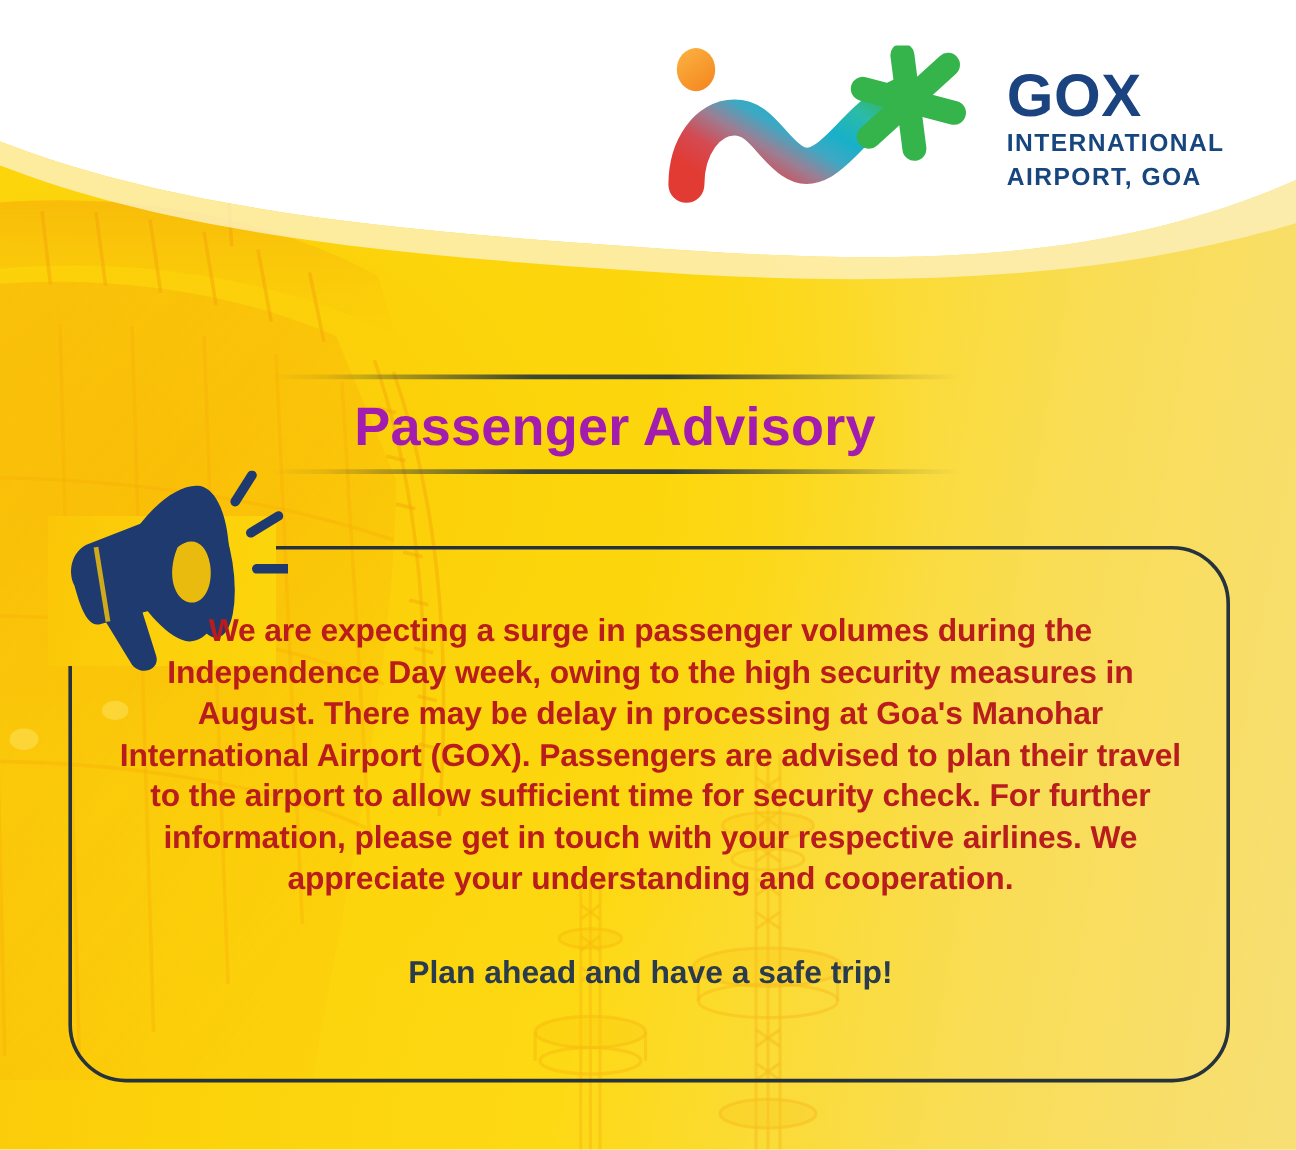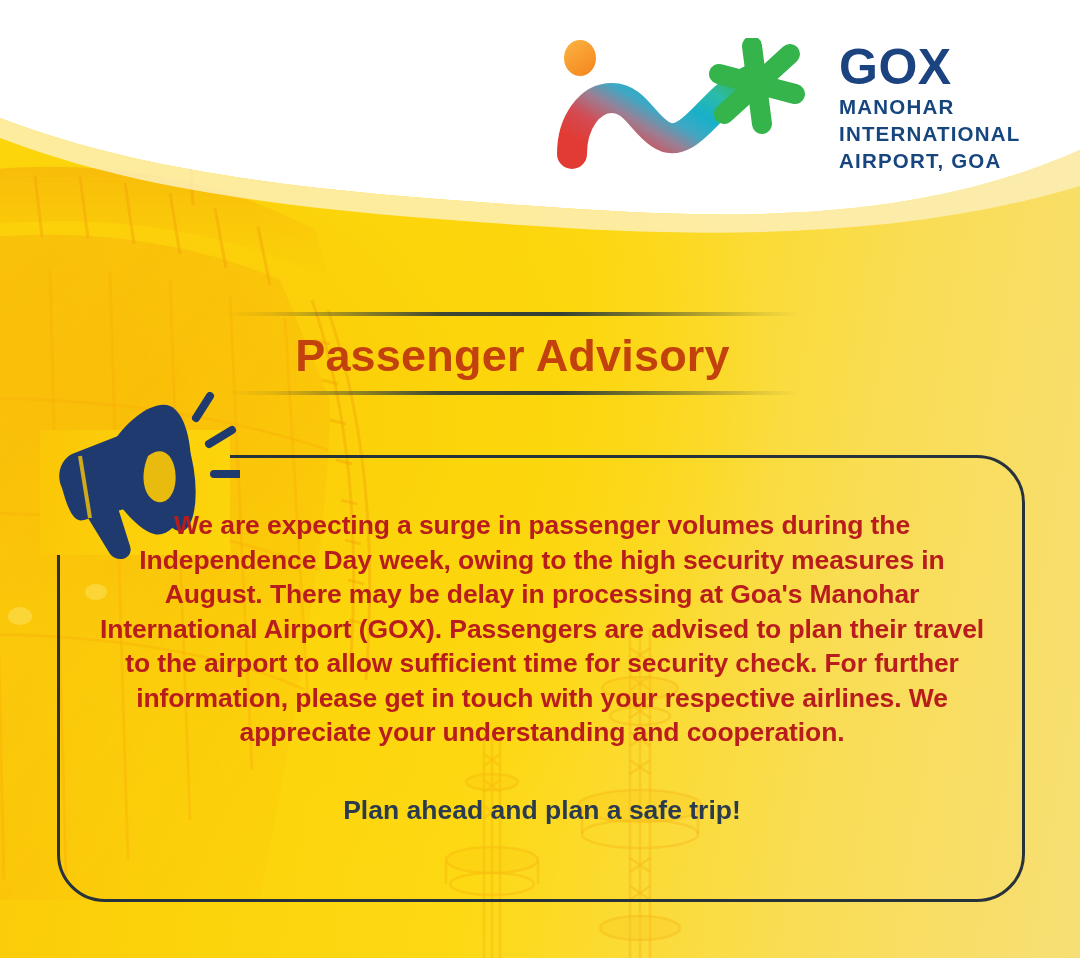--- a/index.html
+++ b/index.html
@@ -110,21 +110,21 @@
         rgba(30,48,60,.12) 92%,
         rgba(30,48,60,0) 100%);
     border-radius:3px;
   }
   .rule-top { margin-bottom:16px; }
   .rule-bottom { margin-top:12px; }
 
   .page-title {
     font-size:45px;
     font-weight:bold;
-    color:#c2410c;
+    color:#a21caf;
     letter-spacing:.2px;
     line-height:1.05;
   }
 
   
   .advisory-frame {
     position:absolute;
     left:57px; top:455px;
     width:968px; height:447px;
     border:3px solid #26323C;
@@ -341,21 +341,20 @@
 
         <g stroke="#34B44A" stroke-width="20" stroke-linecap="round">
           <line x1="196" y1="8" x2="206" y2="86"></line>
           <line x1="163" y1="36" x2="239" y2="56"></line>
           <line x1="168" y1="76" x2="234" y2="16"></line>
         </g>
       </svg>
     </div>
     <div class="brand-words">
       <div class="brand-gox">GOX</div>
-      <div class="brand-sub">MANOHAR</div>
       <div class="brand-sub">INTERNATIONAL</div>
       <div class="brand-sub">AIRPORT, GOA</div>
     </div>
   </div>
 
   <div class="title-block">
     <div class="rule rule-top"></div>
     <div class="page-title">Passenger Advisory</div>
     <div class="rule rule-bottom"></div>
   </div>
@@ -383,15 +382,15 @@
 
       <g stroke="#1F3A6E" stroke-width="8" stroke-linecap="round">
         <line x1="152" y1="26" x2="166" y2="4"></line>
         <line x1="165" y1="52" x2="188" y2="38"></line>
         <line x1="170" y1="82" x2="196" y2="82"></line>
       </g>
     </svg>
   </div>
 
   <div class="advisory-body">We are expecting a surge in passenger volumes during the Independence Day week, owing to the high security measures in August. There may be delay in processing at Goa's Manohar International Airport (GOX). Passengers are advised to plan their travel to the airport to allow sufficient time for security check. For further information, please get in touch with your respective airlines. We appreciate your understanding and cooperation.</div>
-  <div class="advisory-closing">Plan ahead and plan a safe trip!</div>
+  <div class="advisory-closing">Plan ahead and have a safe trip!</div>
 
 </div>
 
 </body></html>

